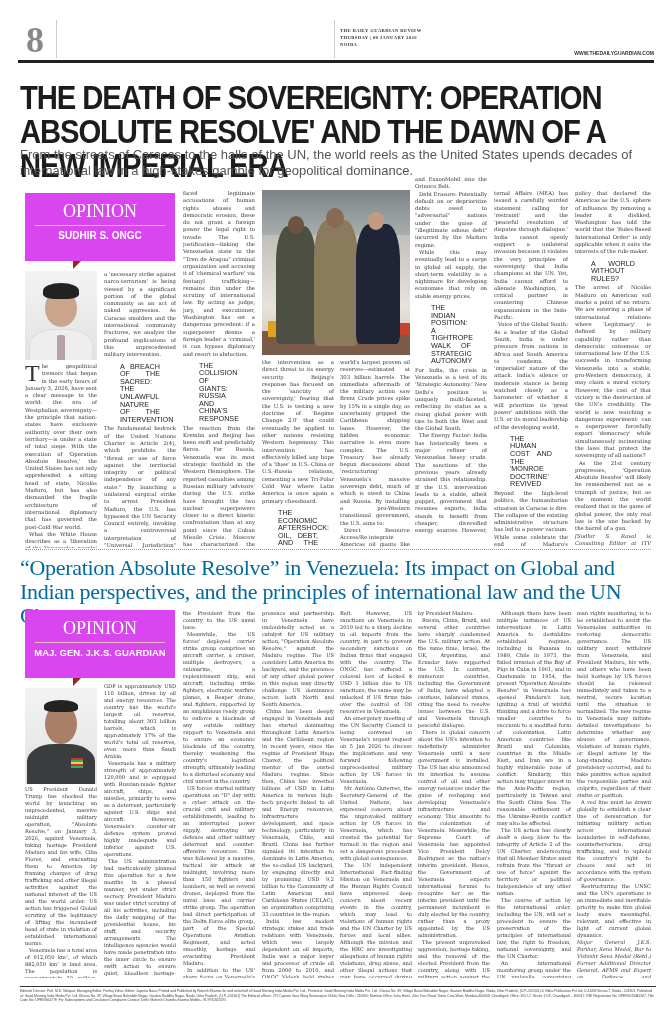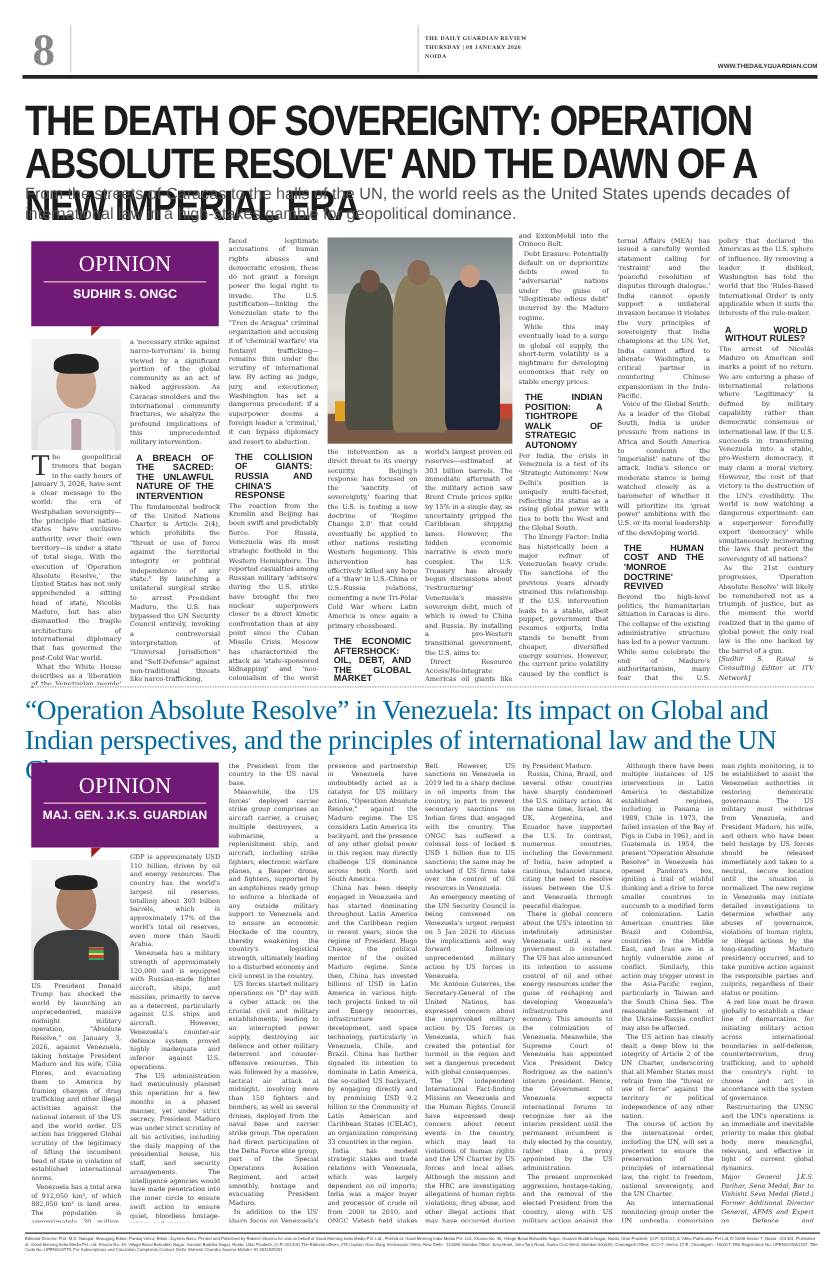--- a/index.html
+++ b/index.html
@@ -9,23 +9,23 @@
 .vbar{position:absolute;left:38px;top:2px;width:1px;height:38px;background:#ccc}
 .sec{position:absolute;left:48px;top:2px;font-family:"Liberation Serif",serif;font-size:35px;line-height:40px;color:#222;letter-spacing:-0.5px}
 .sec .amp{font-style:italic}
 .vbar2{position:absolute;left:316px;top:2px;width:1px;height:38px;background:#ccc}
 .meta{position:absolute;left:322px;top:9px;font-family:"Liberation Serif",serif;font-size:4.6px;line-height:7px;font-weight:bold;color:#333;letter-spacing:0.4px}
 .web{position:absolute;right:0;top:32px;font-family:"Liberation Sans",sans-serif;font-size:5px;font-weight:bold;color:#333}
 .h1{position:absolute;left:20px;top:80px;width:640px;font-family:"Liberation Sans",sans-serif;font-weight:bold;font-size:34px;line-height:34px;letter-spacing:-1.3px;transform:scaleX(0.86);transform-origin:left top;width:740px;color:#1c1c1c;text-transform:uppercase}
 .deck{position:absolute;left:20px;top:147px;width:640px;font-family:Liberation Sans, sans-serif;font-size:13px;line-height:16px;color:#555}
 .col{position:absolute;font-size:5.3px;line-height:7.3px;text-align:justify;color:#333;overflow:hidden}
 .col p{text-indent:4px}
-.sub{font-family:"Liberation Sans",sans-serif;font-weight:bold;font-size:7.2px;line-height:7.6px;color:#222;margin:4px 5px 2px;text-transform:uppercase}
+.sub{font-family:"Liberation Sans",sans-serif;font-weight:normal;font-size:7.2px;line-height:7.6px;color:#222;margin:4px 16px 2px;text-transform:uppercase}
 .dropcap{float:left;font-size:24px;line-height:20px;margin-right:2px;font-family:"Liberation Serif",serif}
-.opinion-box{position:absolute;background:#701a75;color:#fff;text-align:center}
+.opinion-box{position:absolute;background:#d946ef;color:#fff;text-align:center}
 .opinion-box .label{font-family:"Liberation Serif",serif;font-size:18px;line-height:22px;margin-top:7px}
 .opinion-box .rule{height:1px;background:#e9c0c2;margin:3px 10px}
 .opinion-box .author{font-family:"Liberation Sans",sans-serif;font-weight:bold;font-size:10px;margin-top:4px}
 .opinion-box .tail{position:absolute;left:48px;bottom:-8px;width:0;height:0;border-left:8px solid #a31d24;border-right:8px solid transparent;border-bottom:8px solid transparent}
 .portrait{position:absolute;background:linear-gradient(180deg,#f3f3f3,#e2e2e2);overflow:hidden}
 .head{position:absolute;border-radius:50%;background:#c9a58d}
 .hair{position:absolute;background:#222;border-radius:50% 50% 30% 30%}
 .body-suit{position:absolute;border-radius:40% 40% 0 0}
 .photo{position:absolute;left:262px;top:190px;width:148px;height:165px;background:linear-gradient(180deg,#9aa3a6 0%,#c9c6bf 35%,#e7e3dc 70%,#cdbfae 100%);overflow:hidden}
 .fig{position:absolute;border-radius:30% 30% 8% 8%}
@@ -104,21 +104,21 @@
   <p style="text-indent:0">the intervention as a direct threat to its energy security. Beijing's response has focused on the 'sanctity of sovereignty,' fearing that the U.S. is testing a new doctrine of 'Regime Change 2.0' that could eventually be applied to other nations resisting Western hegemony. This intervention has effectively killed any hope of a 'thaw' in U.S.-China or U.S.-Russia relations, cementing a new Tri-Polar Cold War where Latin America is once again a primary chessboard.</p>
   <div class="sub">The Economic Aftershock: Oil, Debt, and the Global Market</div>
   <p style="text-indent:0">Venezuela sits atop the</p>
 </div>
 
 <div class="col" style="left:340px;top:359px;width:70px;height:189px">
   <p style="text-indent:0">world's largest proven oil reserves—estimated at 303 billion barrels. The immediate aftermath of the military action saw Brent Crude prices spike by 15% in a single day, as uncertainty gripped the Caribbean shipping lanes. However, the hidden economic narrative is even more complex. The U.S. Treasury has already begun discussions about 'restructuring' Venezuela's massive sovereign debt, much of which is owed to China and Russia. By installing a pro-Western transitional government, the U.S. aims to:</p>
   <p>Direct Resource Access/Re-integrate Americas oil giants like Chevron</p>
 </div>
 
-<div class="col" style="left:415px;top:186px;width:72px;height:358px">
+<div class="col" style="left:415px;top:176px;width:72px;height:358px">
   <p style="text-indent:0">and ExxonMobil into the Orinoco Belt.</p>
   <p>Debt Erasure: Potentially default on or deprioritize debts owed to "adversarial" nations under the guise of "illegitimate odious debt" incurred by the Maduro regime.</p>
   <p>While this may eventually lead to a surge in global oil supply, the short-term volatility is a nightmare for developing economies that rely on stable energy prices.</p>
   <div class="sub">The Indian Position: A Tightrope Walk of Strategic Autonomy</div>
   <p style="text-indent:0">For India, the crisis in Venezuela is a test of its 'Strategic Autonomy.' New Delhi's position is uniquely multi-faceted, reflecting its status as a rising global power with ties to both the West and the Global South.</p>
   <p>The Energy Factor: India has historically been a major refiner of Venezuelan heavy crude. The sanctions of the previous years already strained this relationship. If the U.S. intervention leads to a stable, albeit puppet, government that resumes exports, India stands to benefit from cheaper, diversified energy sources. However, the current price volatility caused by the conflict is an immediate inflationary threat to the Indian economy.</p>
 
 </div>
 
 <div class="col" style="left:494px;top:190px;width:74px;height:358px">

